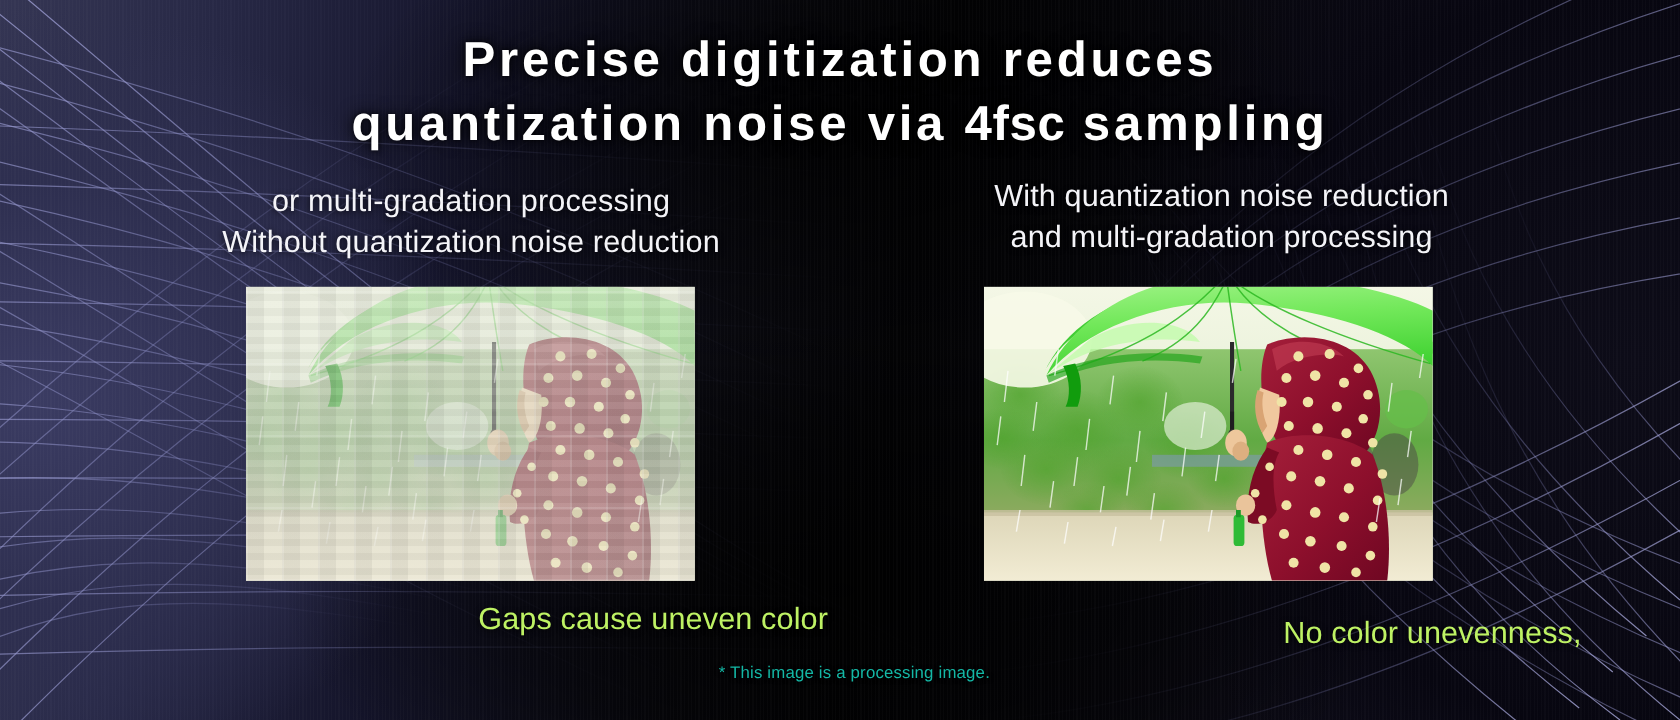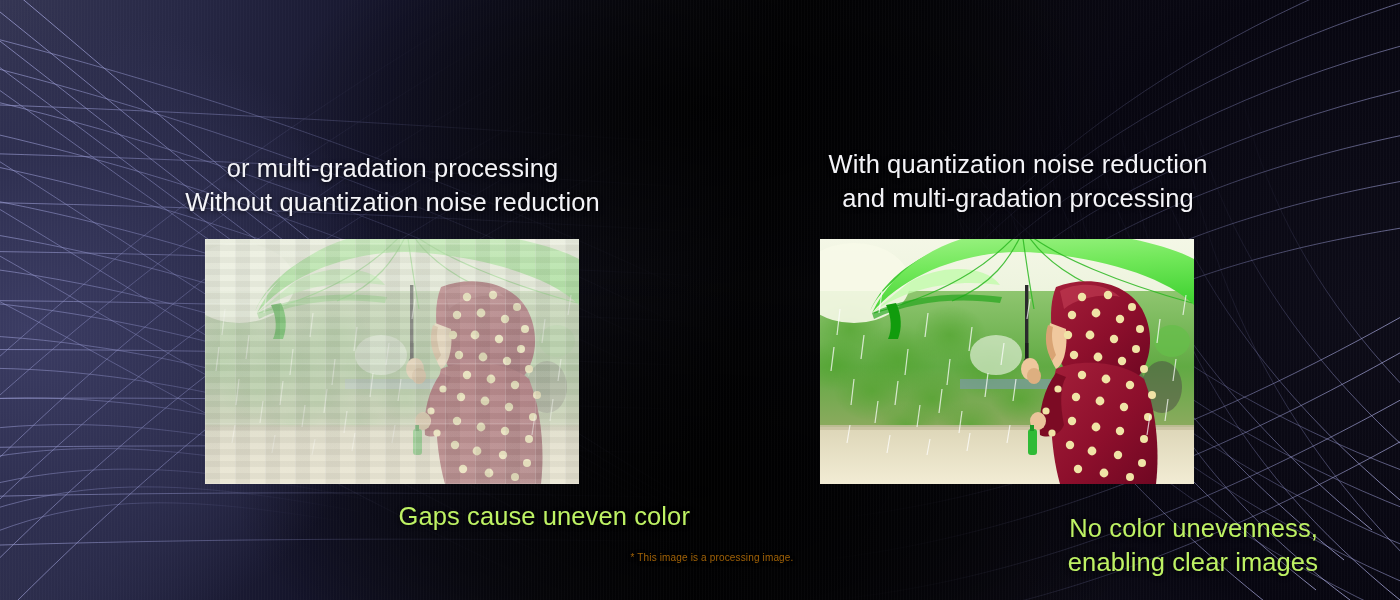--- a/index.html
+++ b/index.html
@@ -83,22 +83,22 @@
     text-shadow: 0 1px 5px rgba(0,0,0,0.85);
   }
   .caption-left  { left: 95px;  top: 500px; width: 595px; }
   .caption-right { left: 718px; top: 512px; width: 600px; }
 
   .footnote {
     position: absolute;
     left: 0; right: 0;
     top: 552px;
     text-align: center;
-    color: #a16207;
-    font-size: 10px;
+    color: #14b8a6;
+    font-size: 14px;
     letter-spacing: 0.15px;
     text-shadow: 0 1px 4px rgba(0,0,0,0.9);
     padding-left: 24px;
   }
 
   
   .photo {
     position: absolute;
     width: 374px;
     height: 245px;
@@ -248,20 +248,26 @@
           <path d="M1450 600 C 1300 460, 1180 290, 1160 -40"></path>
           <path d="M1350 600 C 1184 476, 1062 310, 1040 -40"></path>
         </g>
       </g>
     </svg>
   </div>
 
   <div class="bg-vignette"></div>
   <div class="bg-scan"></div>
 
+  <div class="title">
+    <span>Precise digitization reduces</span>
+    <span class="line2">
+      <span>quantization noise via </span><span class="fsc">4fsc</span><span> sampling</span>
+    </span>
+  </div>
 
   <div class="panel panel-left">
     <div class="panel-head">
       <div>or multi-gradation processing</div>
       <div>Without quantization noise reduction</div>
     </div>
   </div>
 
   <div class="panel panel-right">
     <div class="panel-head">
@@ -615,18 +621,17 @@
         </g>
       </svg>
     </div>
   </div>
 
   <div class="caption caption-left">
     <div>Gaps cause uneven color</div>
   </div>
   <div class="caption caption-right">
     <div>No color unevenness,</div>
-    <div>enabling clear images</div>
   </div>
 
   <div class="footnote">* This image is a processing image.</div>
 
 </div>
 
 </body></html>

